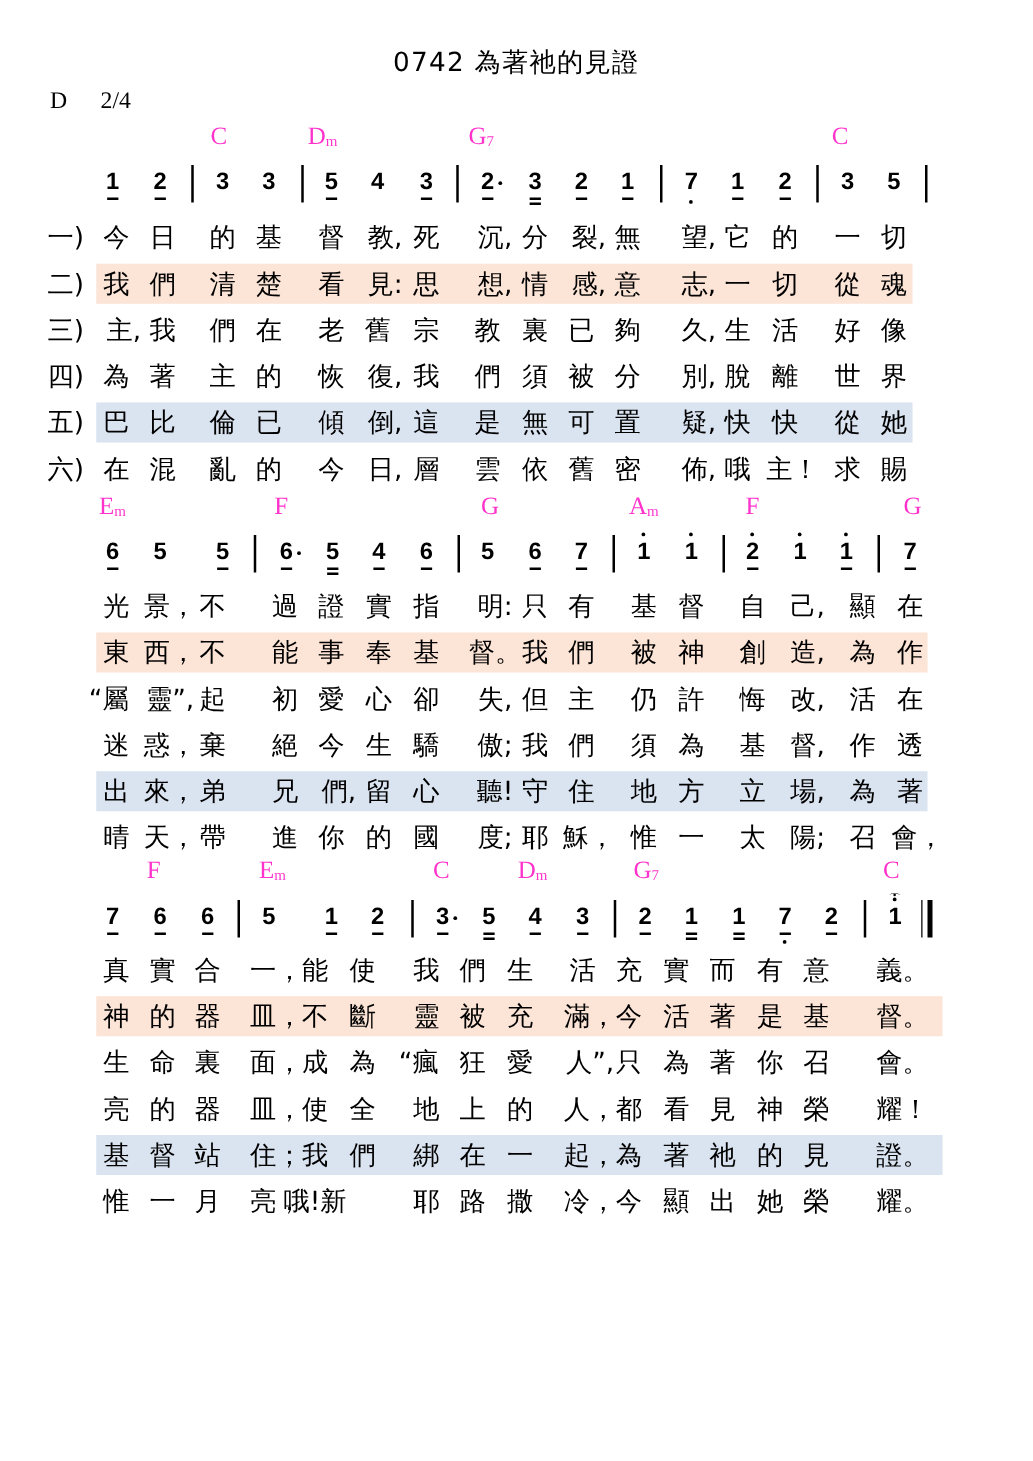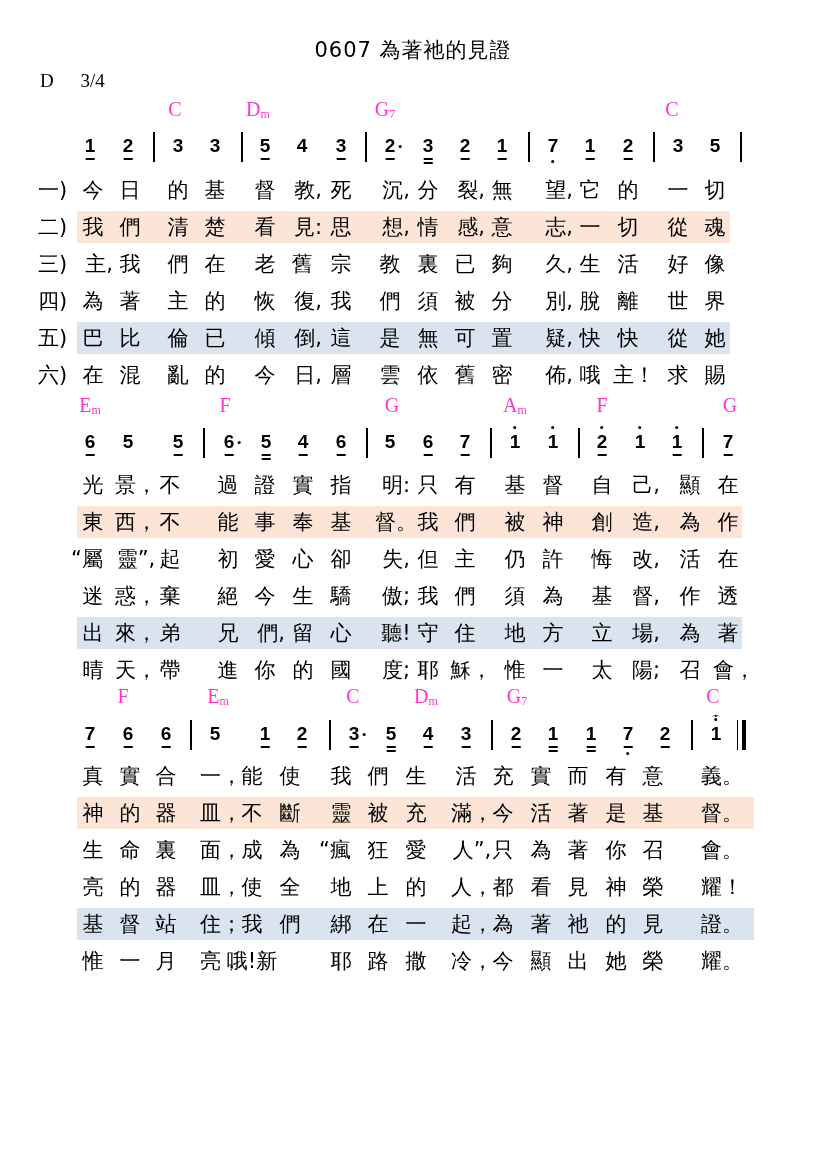--- a/index.html
+++ b/index.html
@@ -22,24 +22,24 @@
   .dbl::after { content:""; position:absolute; left:4px; top:0; width:4px; height:30px; background:#000; }
   .band { position:absolute; height:32px; }
   .band.peach { background:#fce4d6; }
   .band.blue { background:#dae3f0; }
   .lyr { position:absolute; font-family:"DejaVu Sans", sans-serif; font-size:21px; transform:translateX(-50%); white-space:nowrap; line-height:30px; }
   .vlabel { position:absolute; font-size:21px; line-height:30px; left:38px; white-space:nowrap; }
 </style>
 </head>
 <body>
 
-<div class="abs title">0607  為著祂的見證</div>
+<div class="abs title">0742  為著祂的見證</div>
 <div class="abs key">
   <span>D</span>
-  <span>3/4</span>
+  <span>2/4</span>
 </div>
 
 <div id="score">
     <div>
       <div class="band peach" style="top: 211px; left: 77px; width: 653px;"></div>
       <div class="band blue" style="top: 322px; left: 77px; width: 653px;"></div>
       <div class="chord" style="left: 175px; top: 98px;"><span>C</span></div>
       <div class="chord" style="left: 258px; top: 98px;"><span>D</span><sub>m</sub></div>
       <div class="chord" style="left: 385px; top: 98px;"><span>G</span><sub>7</sub></div>
       <div class="chord" style="left: 672px; top: 98px;"><span>C</span></div>

